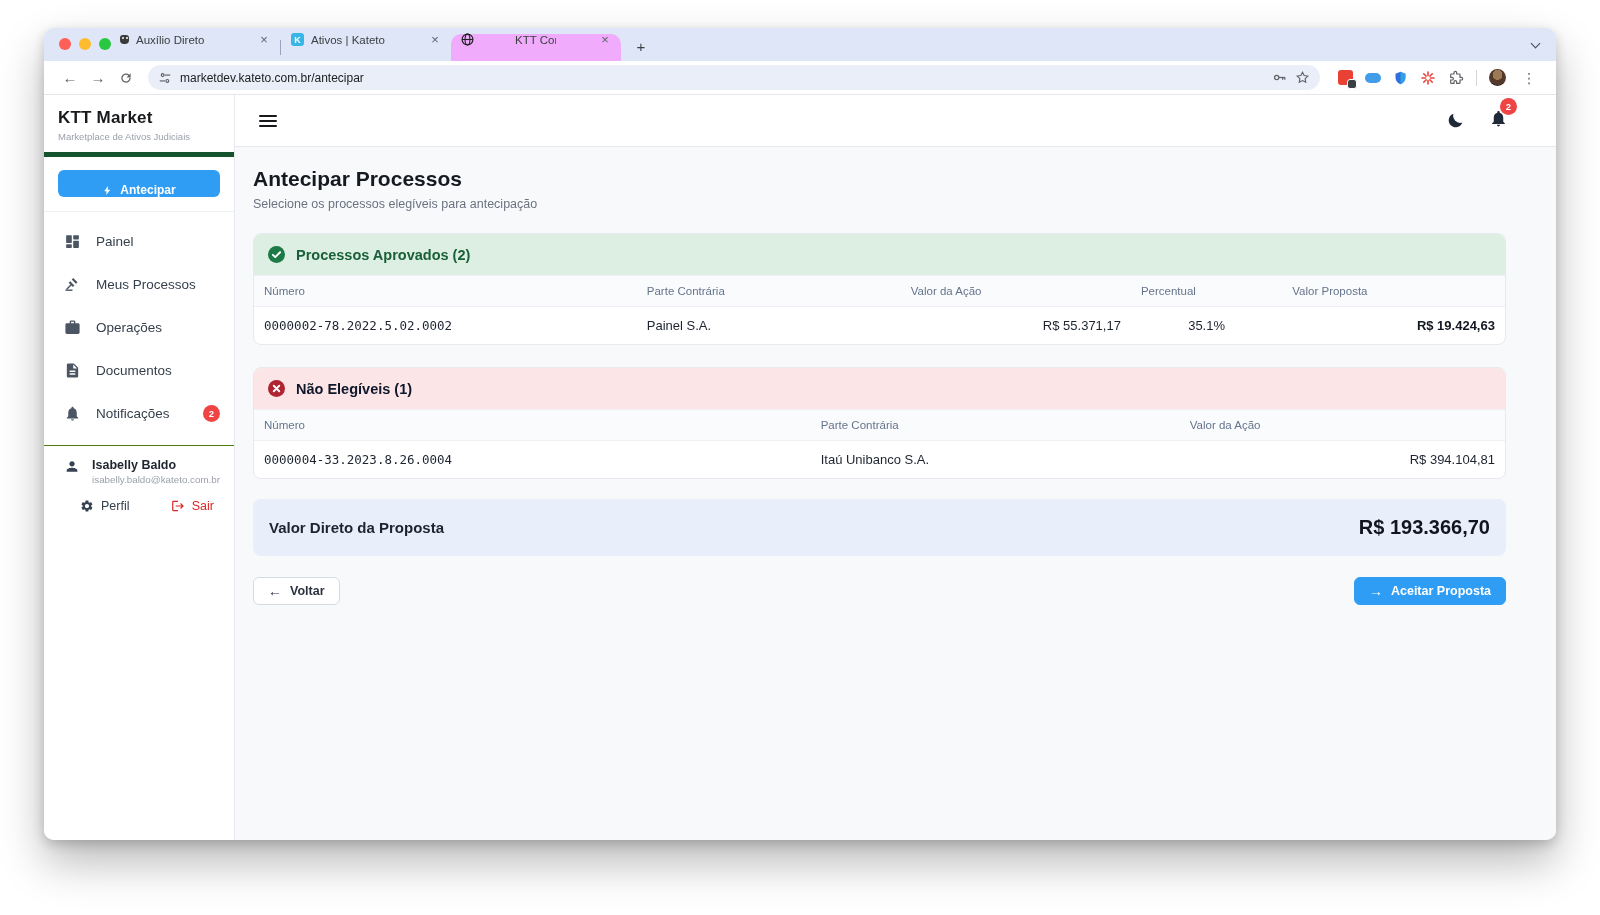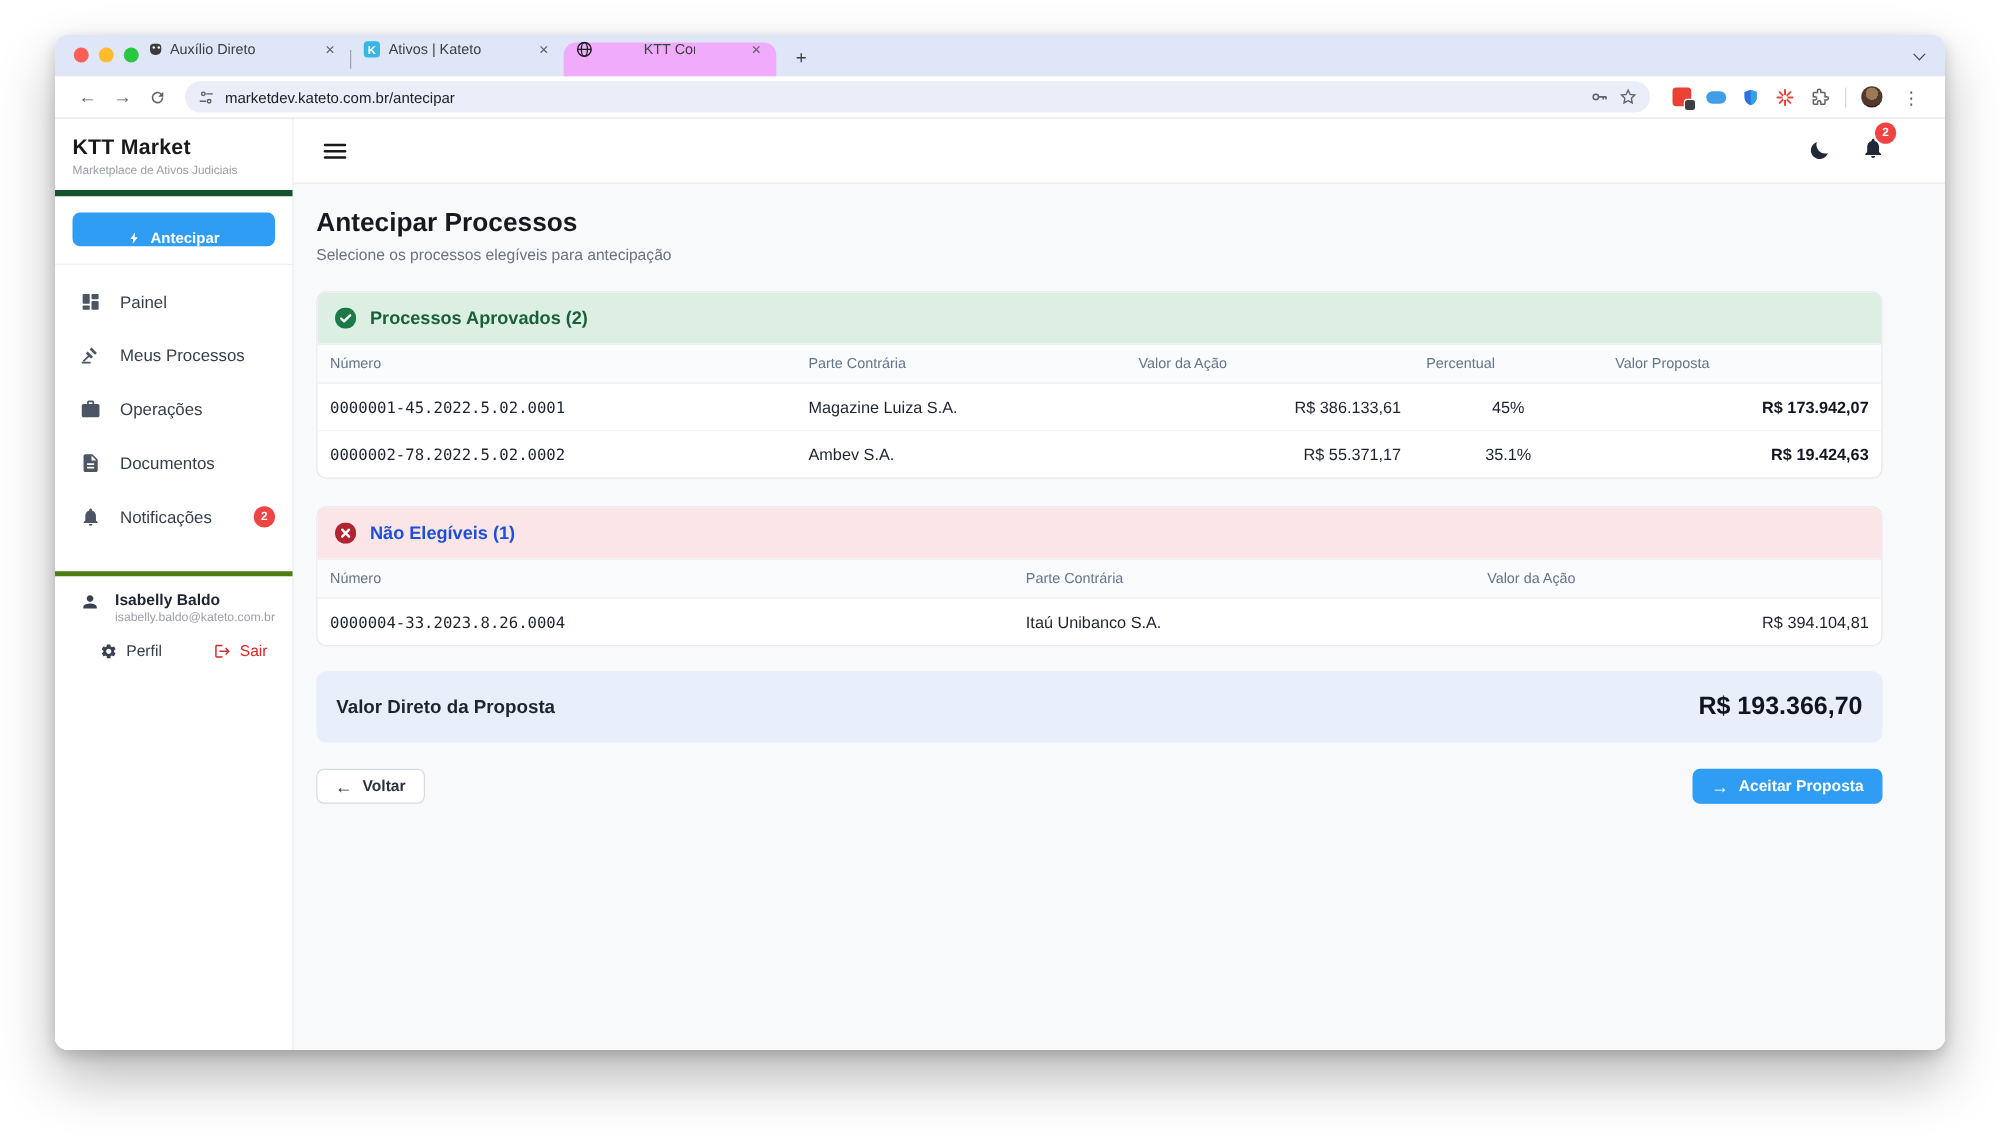--- a/index.html
+++ b/index.html
@@ -71,21 +71,21 @@
   .cta { width:100%; height:27px; background:#2e9df3; border:none; border-radius:6px; color:#fff;
     font-size:12px; font-weight:600; display:flex; align-items:flex-end; justify-content:center; gap:7px; cursor:pointer;
     font-family:"Liberation Sans",sans-serif; }
   .menu { padding:8px 0 4px; }
   .mitem { height:43px; display:flex; align-items:center; gap:15px; padding:0 14px 0 20px;
     font-size:13.5px; color:#36404d; cursor:pointer; }
   .mitem svg { flex:0 0 auto; }
   .mitem .lbl { flex:1; }
   .badge { min-width:17px; height:17px; background:#ef4444; color:#fff; border-radius:50%;
     font-size:9.5px; font-weight:700; display:flex; align-items:center; justify-content:center; }
-  .user-sec { border-top:4px solid #4d7c0f; margin-top:18px; padding:12px 14px 10px 20px; }
+  .user-sec { border-top:1px solid #4d7c0f; margin-top:6px; padding:12px 14px 10px 20px; }
   .user-row { display:flex; gap:12px; }
   .user-meta .nm { font-size:12.5px; font-weight:700; color:#1f2530; }
   .user-meta .em { font-size:9.8px; color:#9aa1ab; margin-top:2px; }
   .profile-row { display:flex; justify-content:space-between; align-items:flex-end; margin-top:14px; padding:0 6px 0 16px; }
   .plink { display:flex; align-items:center; gap:7px; font-size:12.5px; color:#36404d; cursor:pointer; font-weight:500; }
   .plink.sair { color:#dc2626; }
 
   
   .main { flex:1; display:flex; flex-direction:column; min-width:0; background:#f8f9fb; }
   .topbar { height:52px; background:#fff; border-bottom:1px solid #e7e9ee; display:flex;
@@ -98,21 +98,21 @@
 
   .content { padding:20px 50px 0 18px; }
   .page-title { font-size:21px; font-weight:700; color:#151a21; }
   .page-sub { font-size:12.5px; color:#6b7280; margin-top:6px; }
 
   .card { background:#fff; border:1px solid #e7e9ee; border-radius:8px; overflow:hidden; margin-top:22px; }
   .card-head { display:flex; align-items:center; gap:11px; padding:12px 14px; }
   .card-head.green { background:#ddefe3; }
   .card-head.green .ct { color:#19603a; }
   .card-head.red { background:#fbe5e6; }
-  .card-head.red .ct { color:#1d4ed8; }
+  .card-head.red .ct { color:#0f172a; }
   .ct { font-size:14.5px; font-weight:700; }
 
   .thead { background:#fafbfd; border-top:1px solid #edeff3; border-bottom:1px solid #edeff3; }
   .trow { display:grid; align-items:center; }
   .approved-grid { grid-template-columns:30.6% 21.1% 18.4% 12.1% 17.8%; }
   .inelig-grid { grid-template-columns:44.5% 29.5% 26%; }
   .thead .cell { font-size:11.5px; color:#64748b; padding:9px 10px; font-weight:400; }
   .tbody .trow { border-top:1px solid #f0f2f5; }
   .tbody .trow:first-child { border-top:none; }
   .tbody .cell { padding:11px 10px; font-size:13px; color:#1d2430; }
@@ -344,29 +344,22 @@
           </div>
           <div class="thead trow approved-grid">
               <div class="cell ">Número</div>
               <div class="cell ">Parte Contrária</div>
               <div class="cell ">Valor da Ação</div>
               <div class="cell ">Percentual</div>
               <div class="cell ">Valor Proposta</div>
             </div>
           <div class="tbody">
               <div class="trow approved-grid">
-                <div class="cell num mono">0000001-45.2022.5.02.0001</div>
-                <div class="cell ">Magazine Luiza S.A.</div>
-                <div class="cell right">R$ 386.133,61</div>
-                <div class="cell center">45%</div>
-                <div class="cell right bold">R$ 173.942,07</div>
-              </div>
-              <div class="trow approved-grid">
                 <div class="cell num mono">0000002-78.2022.5.02.0002</div>
-                <div class="cell ">Ambev S.A.</div>
+                <div class="cell ">Painel S.A.</div>
                 <div class="cell right">R$ 55.371,17</div>
                 <div class="cell center">35.1%</div>
                 <div class="cell right bold">R$ 19.424,63</div>
               </div>
             </div>
         </div>
 
         <div class="card">
           <div class="card-head red">
             <svg width="17" height="17" viewBox="0 0 16 16">

